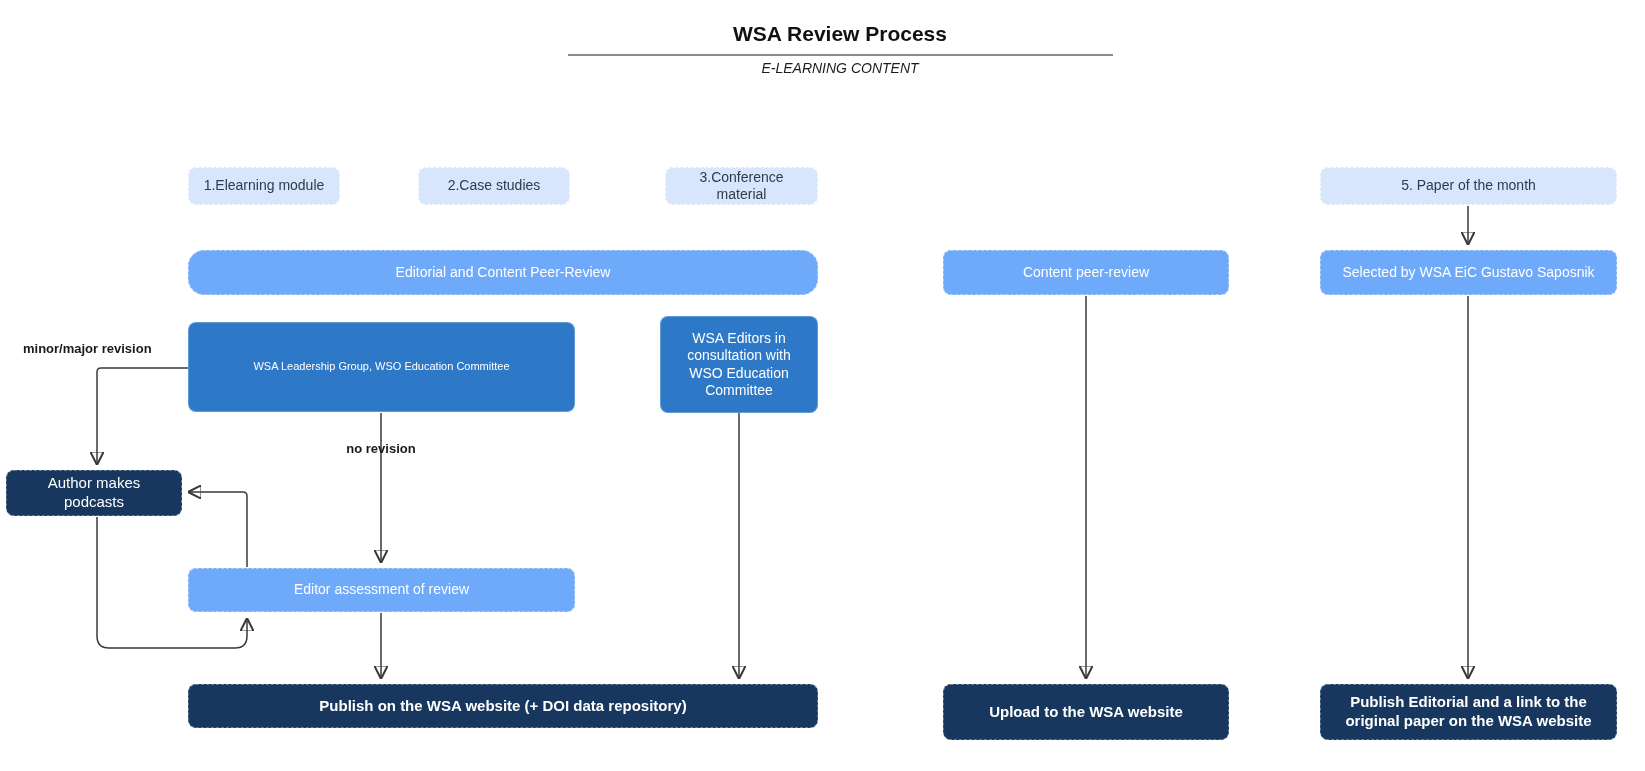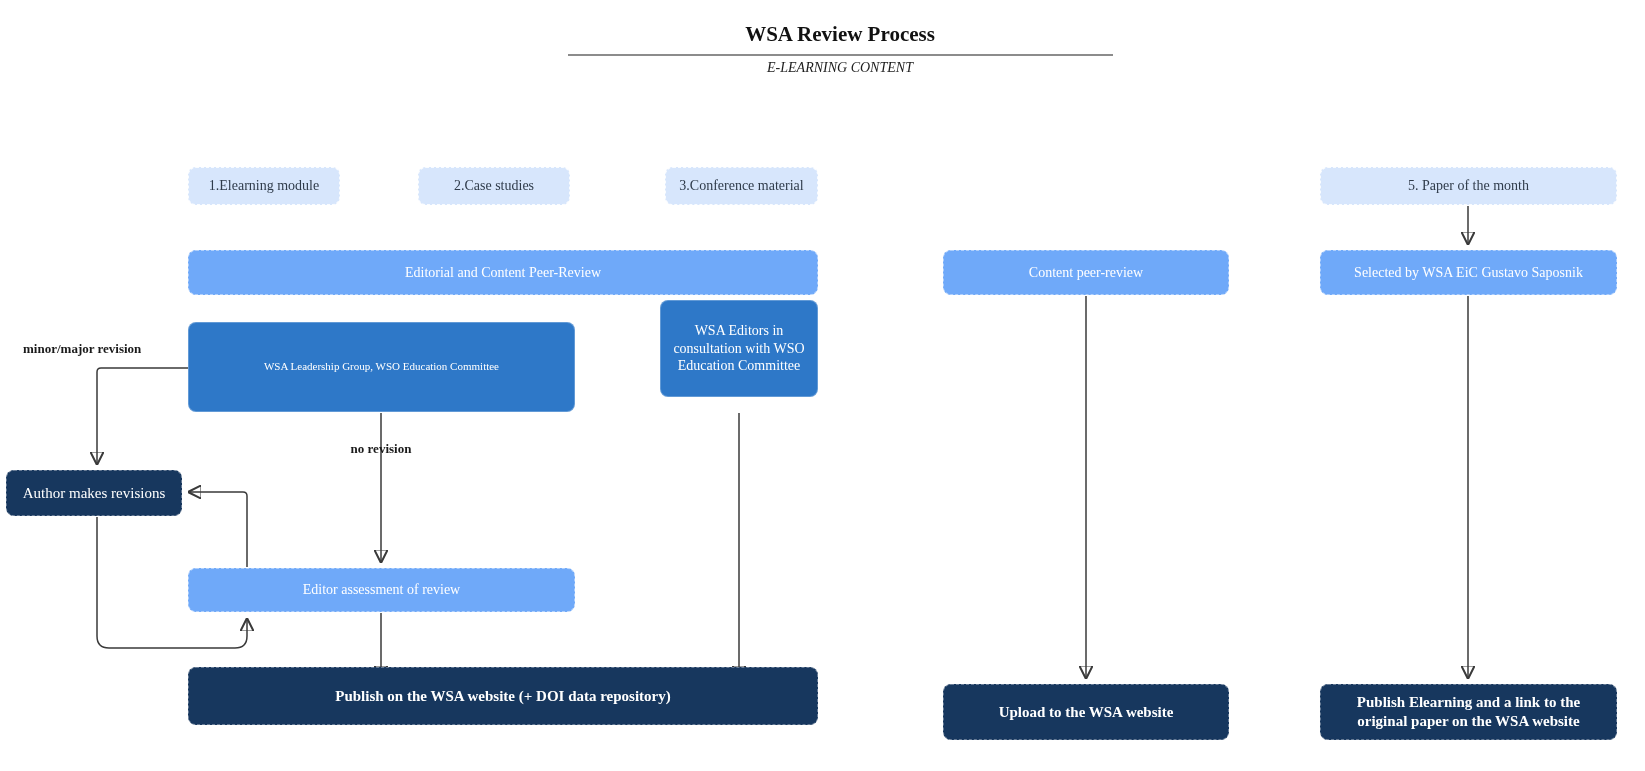--- a/index.html
+++ b/index.html
@@ -4,21 +4,21 @@
 <style>
   :root{
     --light-blue:#D7E6FC;
     --mid-blue:#6FA9F9;
     --dark-blue:#2E78C8;
     --navy:#17375E;
     --arrow:#3A3A3A;
   }
   html,body{margin:0;padding:0;background:#ffffff;}
   body{font-family:"Liberation Sans","DejaVu Sans",sans-serif;}
-  #canvas{position:relative;width:1645px;height:771px;background:#ffffff;overflow:hidden;font-family:Liberation Serif, serif;}
+  #canvas{position:relative;width:1645px;height:771px;background:#ffffff;overflow:hidden;}
 
   .node{
     position:absolute;
     box-sizing:border-box;
     display:flex;align-items:center;justify-content:center;
     text-align:center;
     border-radius:8px;
     line-height:1.25;
     padding:3px 10px;
   }
@@ -66,29 +66,29 @@
     <path d="M247 567 L247 496 Q247 492 243 492 L190 492" marker-end="url(#ah)"></path>
     <path d="M97 517 L97 636 Q97 648 109 648 L235 648 Q247 648 247 636 L247 620" marker-end="url(#ah)"></path>
   </svg>
 
 
   <div class="node light" style="left:188px;top:167px;width:152px;height:38px;">1.Elearning module</div>
   <div class="node light" style="left:418px;top:167px;width:152px;height:38px;">2.Case studies</div>
   <div class="node light" style="left:665px;top:167px;width:153px;height:38px;">3.Conference material</div>
   <div class="node light" style="left:1320px;top:167px;width:297px;height:38px;">5. Paper of the month</div>
 
-  <div class="node mid" style="left:188px;top:250px;width:630px;height:45px;">Editorial and Content Peer-Review</div>
+  <div class="node mid" style="left:188px;top:250px;width:630px;height:45px;border-radius:16px;">Editorial and Content Peer-Review</div>
   <div class="node mid" style="left:1320px;top:250px;width:297px;height:45px;">Selected by WSA EiC Gustavo Saposnik</div>
   <div class="node mid" style="left:943px;top:250px;width:286px;height:45px;">Content peer-review</div>
 
   <div class="node dark" style="left:188px;top:322px;width:387px;height:90px;">WSA Leadership Group, WSO Education Committee</div>
-  <div class="node dark" style="left:660px;top:300px;width:158px;height:97px;font-size:14px;">WSA Editors in consultation with WSO Education Committee</div>
+  <div class="node dark" style="left:660px;top:316px;width:158px;height:97px;font-size:14px;">WSA Editors in consultation with WSO Education Committee</div>
 
   <div class="flow-label" style="left:7px;top:341px;width:150px;margin-left:16px;">minor/major revision</div>
-  <div class="node navy" style="left:6px;top:470px;width:176px;height:46px;">Author makes revisions</div>
+  <div class="node navy" style="left:6px;top:470px;width:176px;height:46px;">Author makes podcasts</div>
   <div class="flow-label" style="left:321px;top:441px;width:120px;text-align:center;">no revision</div>
   <div class="node mid" style="left:188px;top:568px;width:387px;height:44px;">Editor assessment of review</div>
 
-  <div class="node navy bold" style="left:188px;top:667px;width:630px;height:58px;">Publish on the WSA website (+ DOI data repository)</div>
+  <div class="node navy bold" style="left:188px;top:684px;width:630px;height:44px;">Publish on the WSA website (+ DOI data repository)</div>
   <div class="node navy bold" style="left:943px;top:684px;width:286px;height:56px;">Upload to the WSA website</div>
-  <div class="node navy bold" style="left:1320px;top:684px;width:297px;height:56px;">Publish Elearning and a link to the original paper on the WSA website</div>
+  <div class="node navy bold" style="left:1320px;top:684px;width:297px;height:56px;">Publish Editorial and a link to the original paper on the WSA website</div>
 
 </div>
 
 </body></html>

